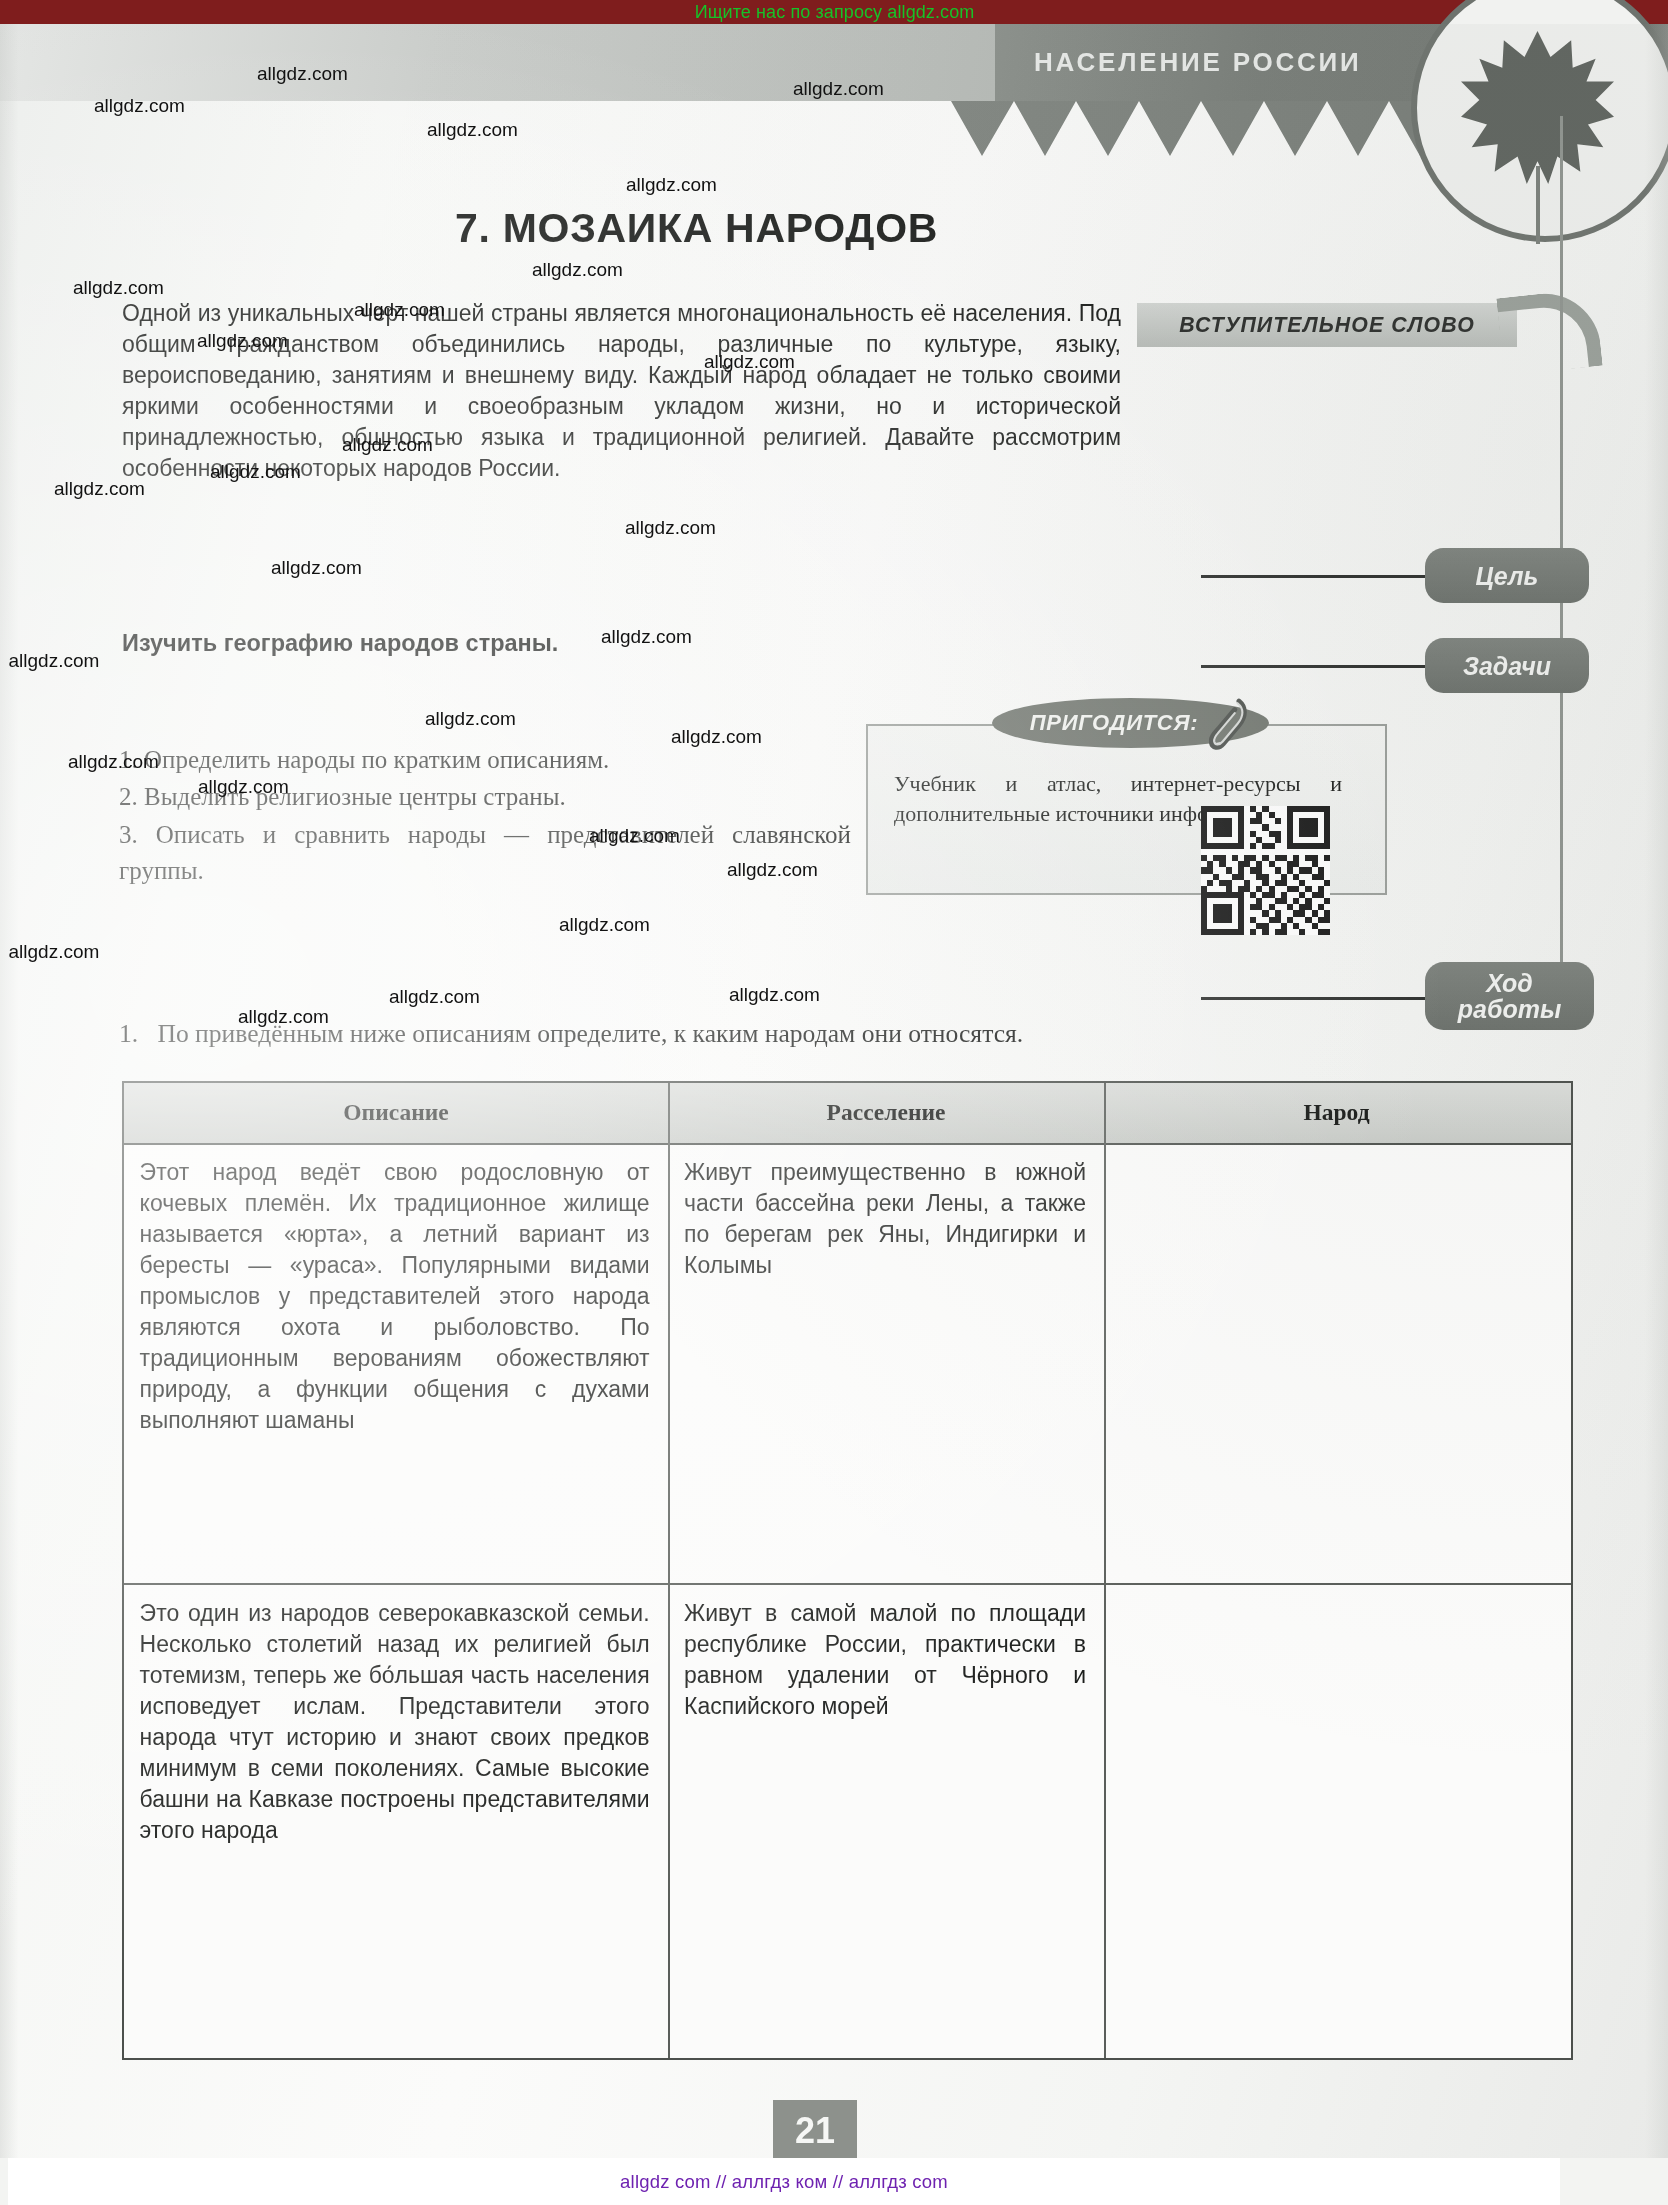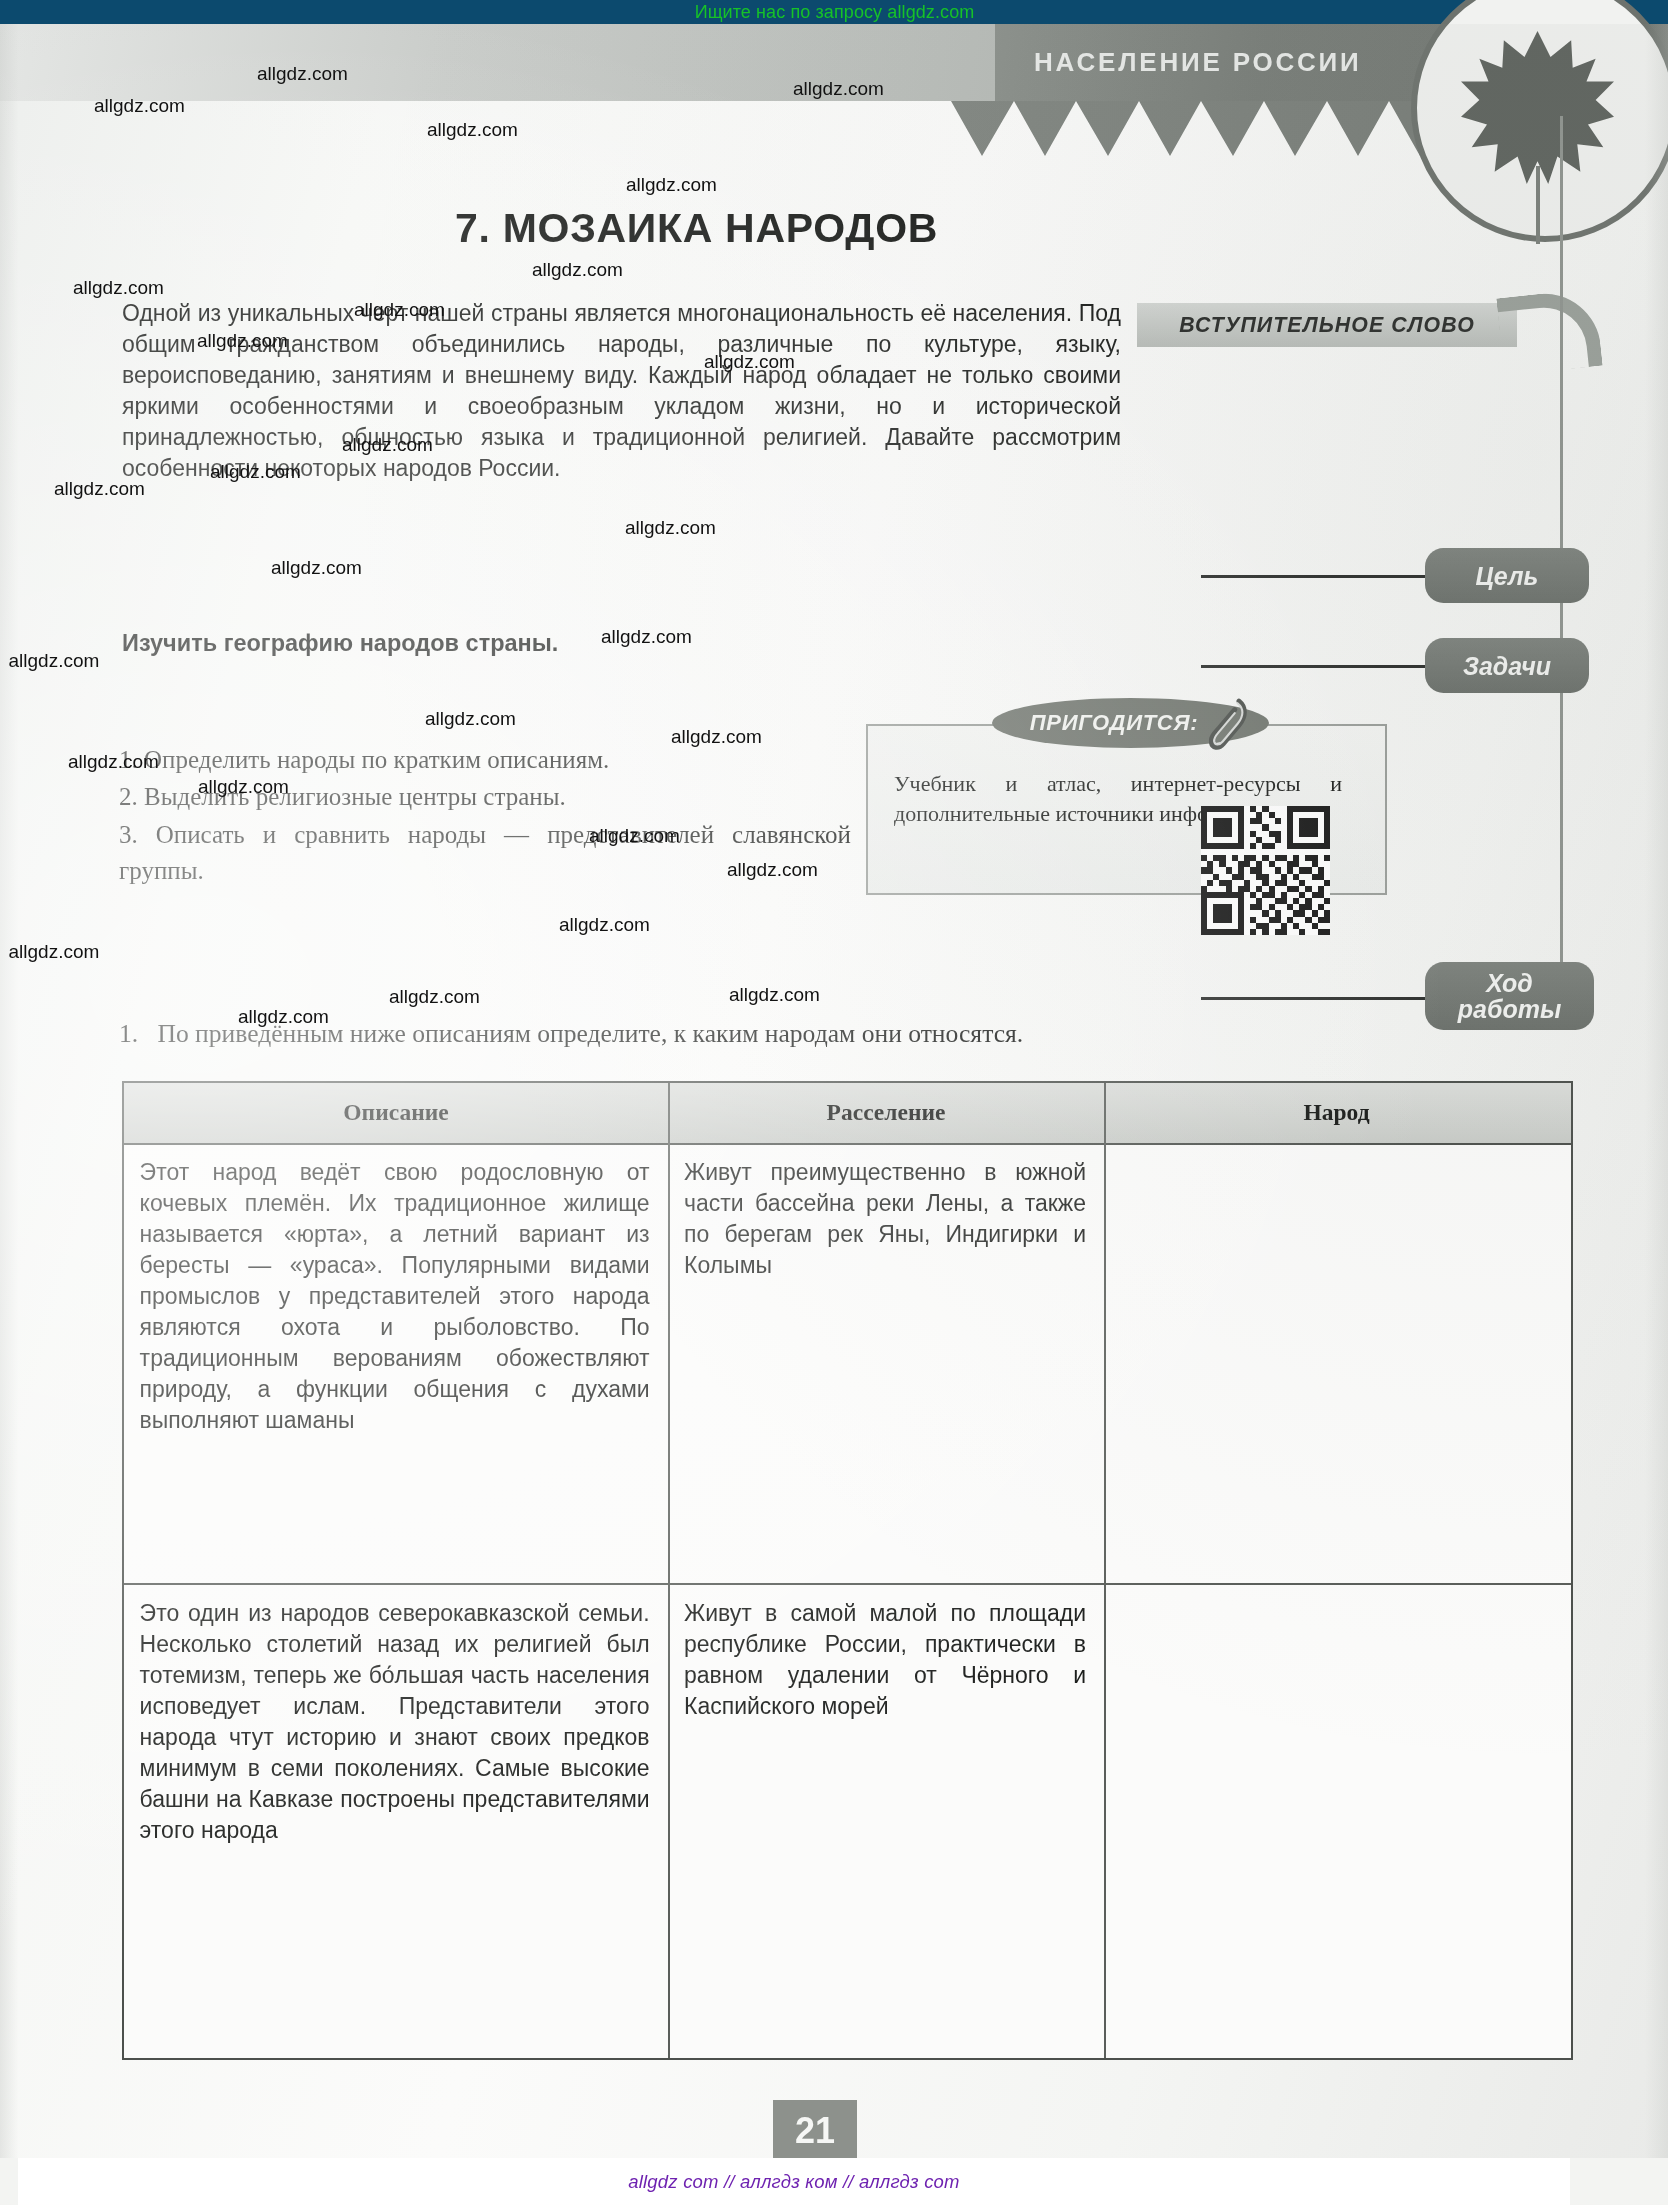--- a/index.html
+++ b/index.html
@@ -10,21 +10,21 @@
     overflow:hidden;
     position:relative;
   }
   .page{
     position:absolute;inset:0;
     background:#f3f4f2;
   }
   
   .topbar{
     position:absolute;left:0;top:0;width:1669px;height:24px;
-    background:#0c4a6e;
+    background:#7f1d1d;
     display:flex;align-items:center;justify-content:center;
   }
   .topbar span{
     color:#16c228;font-size:18px;font-family:"Liberation Sans",sans-serif;
     letter-spacing:0.1px;
   }
   
   .sheet{
     position:absolute;left:0;top:24px;width:1669px;height:2134px;
     background:linear-gradient(105deg,#eceeec 0%,#f6f7f5 18%,#fbfbfa 45%,#f4f5f3 75%,#e9eae8 100%);
@@ -225,22 +225,22 @@
   .pagenum{
     position:absolute;left:773px;top:2076px;width:84px;height:84px;
     background:#8d918c;
     display:flex;align-items:flex-start;justify-content:center;
   }
   .pagenum span{
     color:#f6f7f5;font-size:36px;font-weight:bold;margin-top:10px;
   }
   
   .footer{
-    position:absolute;left:18px;top:2158px;width:1552px;height:47px;
-    background:#ffffff;display:flex;align-items:center;justify-content:center;font-style:italic;
+    position:absolute;left:8px;top:2158px;width:1552px;height:47px;
+    background:#ffffff;display:flex;align-items:center;justify-content:center;
   }
   .footer span{
     color:#6e22b0;font-size:18.5px;letter-spacing:0.2px;
   }
   
   .wm{
     position:absolute;
     color:#121212;
     font-size:19px;
     font-family:"Liberation Sans",sans-serif;

